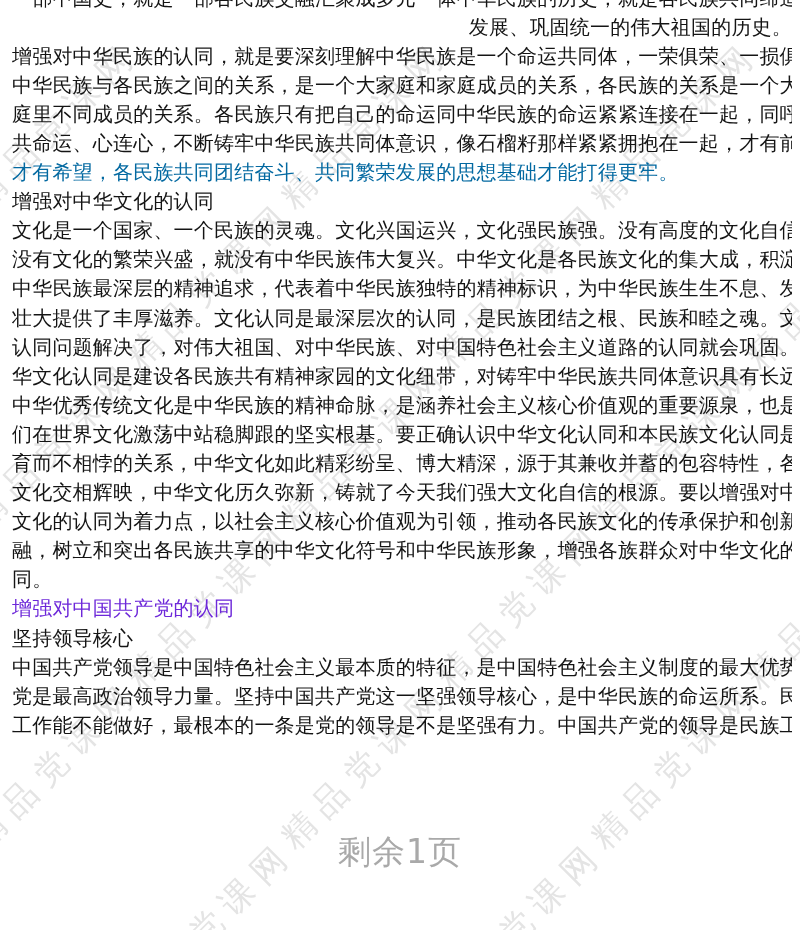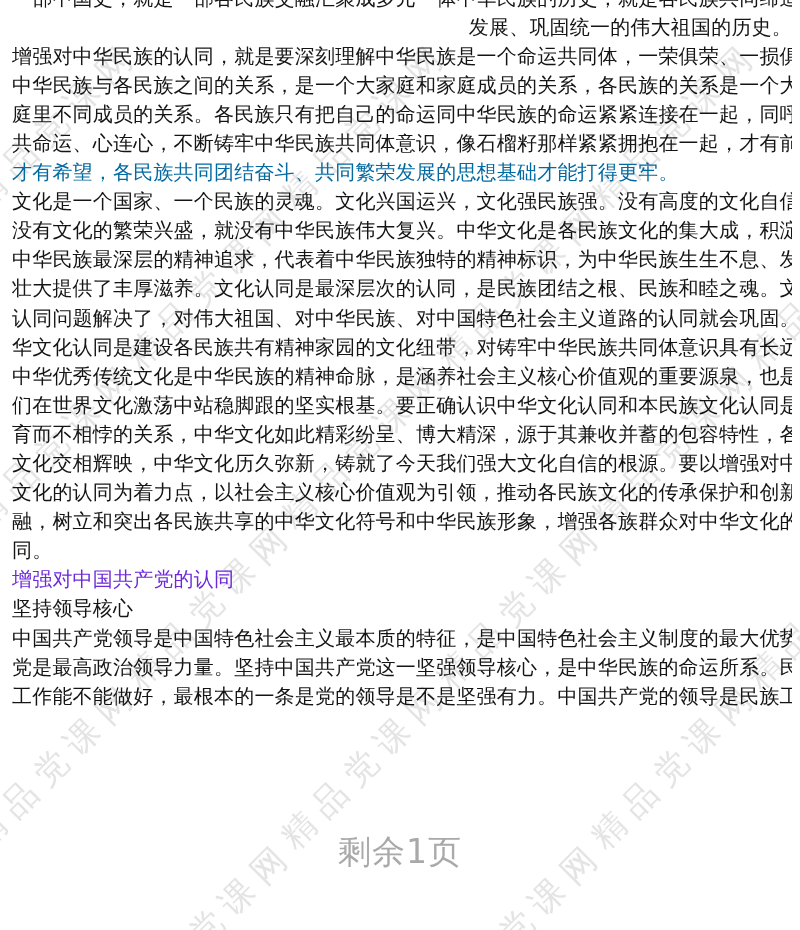--- a/index.html
+++ b/index.html
@@ -94,20 +94,21 @@
     </div>
 
   <div class="doc-text" id="doc-lines">
       <div class="doc-line" style="color: rgb(20, 20, 20);">一部中国史，就是一部各民族交融汇聚成多元一体中华民族的历史，就是各民族共同缔造、</div>
       <div class="doc-line" style="color: rgb(20, 20, 20); text-align: right;">发展、巩固统一的伟大祖国的历史。</div>
       <div class="doc-line" style="color: rgb(20, 20, 20);">增强对中华民族的认同，就是要深刻理解中华民族是一个命运共同体，一荣俱荣、一损俱损。</div>
       <div class="doc-line" style="color: rgb(20, 20, 20);">中华民族与各民族之间的关系，是一个大家庭和家庭成员的关系，各民族的关系是一个大家</div>
       <div class="doc-line" style="color: rgb(20, 20, 20);">庭里不同成员的关系。各民族只有把自己的命运同中华民族的命运紧紧连接在一起，同呼吸、</div>
       <div class="doc-line" style="color: rgb(20, 20, 20);">共命运、心连心，不断铸牢中华民族共同体意识，像石榴籽那样紧紧拥抱在一起，才有前途，</div>
       <div class="doc-line" style="color: #0369a1;">才有希望，各民族共同团结奋斗、共同繁荣发展的思想基础才能打得更牢。</div>
+      <div class="doc-line" style="color: rgb(20, 20, 20);">增强对中华文化的认同</div>
       <div class="doc-line" style="color: rgb(20, 20, 20);">文化是一个国家、一个民族的灵魂。文化兴国运兴，文化强民族强。没有高度的文化自信，</div>
       <div class="doc-line" style="color: rgb(20, 20, 20);">没有文化的繁荣兴盛，就没有中华民族伟大复兴。中华文化是各民族文化的集大成，积淀着</div>
       <div class="doc-line" style="color: rgb(20, 20, 20);">中华民族最深层的精神追求，代表着中华民族独特的精神标识，为中华民族生生不息、发展</div>
       <div class="doc-line" style="color: rgb(20, 20, 20);">壮大提供了丰厚滋养。文化认同是最深层次的认同，是民族团结之根、民族和睦之魂。文化</div>
       <div class="doc-line" style="color: rgb(20, 20, 20);">认同问题解决了，对伟大祖国、对中华民族、对中国特色社会主义道路的认同就会巩固。中</div>
       <div class="doc-line" style="color: rgb(20, 20, 20);">华文化认同是建设各民族共有精神家园的文化纽带，对铸牢中华民族共同体意识具有长远性</div>
       <div class="doc-line" style="color: rgb(20, 20, 20);">中华优秀传统文化是中华民族的精神命脉，是涵养社会主义核心价值观的重要源泉，也是我</div>
       <div class="doc-line" style="color: rgb(20, 20, 20);">们在世界文化激荡中站稳脚跟的坚实根基。要正确认识中华文化认同和本民族文化认同是并</div>
       <div class="doc-line" style="color: rgb(20, 20, 20);">育而不相悖的关系，中华文化如此精彩纷呈、博大精深，源于其兼收并蓄的包容特性，各族</div>
       <div class="doc-line" style="color: rgb(20, 20, 20);">文化交相辉映，中华文化历久弥新，铸就了今天我们强大文化自信的根源。要以增强对中华</div>

